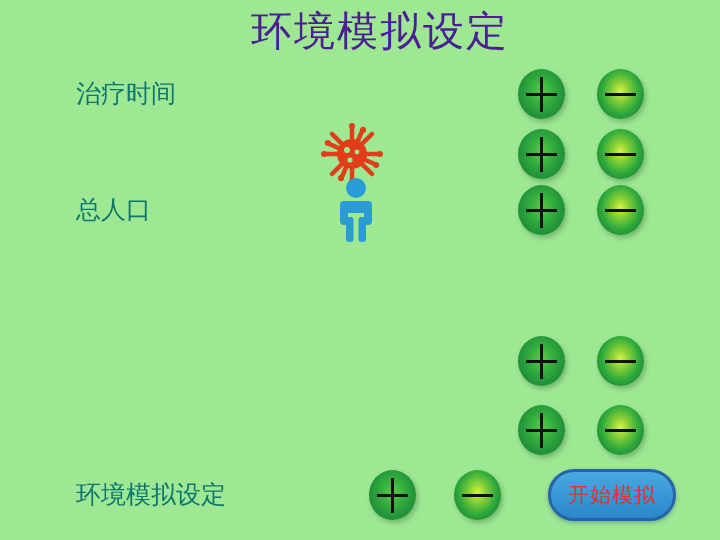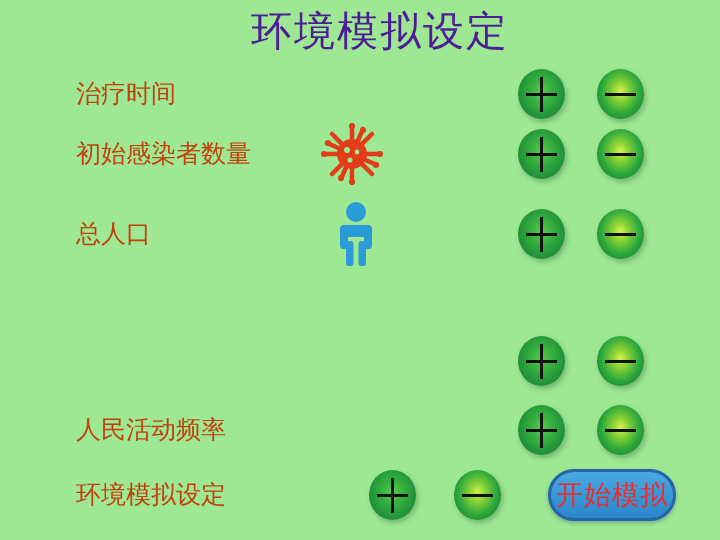--- a/index.html
+++ b/index.html
@@ -41,21 +41,21 @@
     position: absolute;
     left: 0;
     width: 720px;
     height: 60px;
   }
   .row-label {
     position: absolute;
     left: 76px;
     top: 50%;
     transform: translateY(-50%);
-    color: #c2410c;
+    color: #0f766e;
     font-size: 25px;
     line-height: 30px;
     white-space: nowrap;
   }
 
   
   .rbtn {
     position: absolute;
     width: 47px;
     height: 50px;
@@ -123,21 +123,21 @@
     background: linear-gradient(180deg, #4aa8e0 0%, #3a9ad8 45%, #2b87c9 100%);
     border: 3px solid #2763a8;
     box-sizing: border-box;
     display: flex;
     align-items: center;
     justify-content: center;
     box-shadow: 0 2px 4px rgba(30,70,110,0.35);
   }
   .start-button-label {
     color: #ef2b2b;
-    font-size: 27px;
+    font-size: 21px;
     line-height: 26px;
     white-space: nowrap;
     letter-spacing: 1px;
   }
 </style>
 </head>
 <body>
 
 <div id="app">
 
@@ -148,21 +148,20 @@
     <div class="rbtn plus col-plus">
       <div class="glyph-h"></div>
       <div class="glyph-v"></div>
     </div>
     <div class="rbtn col-minus">
       <div class="glyph-h"></div>
     </div>
   </div>
 
   <div class="row" style="top:124px">
-    <div class="row-label">初始感染者数量</div>
     <div class="icon-slot virus-icon">
       <svg viewBox="0 0 64 64" width="64" height="64" aria-hidden="true">
         <g fill="#e23d18">
           <circle cx="32" cy="32" r="15"></circle>
           <g stroke="#e23d18" stroke-width="4.5" stroke-linecap="round">
             <line x1="32" y1="17" x2="32" y2="4"></line>
             <line x1="32" y1="47" x2="32" y2="60"></line>
             <line x1="17" y1="32" x2="4" y2="32"></line>
             <line x1="47" y1="32" x2="60" y2="32"></line>
             <line x1="21.4" y1="21.4" x2="12" y2="12"></line>
@@ -192,21 +191,21 @@
     </div>
     <div class="rbtn plus col-plus">
       <div class="glyph-h"></div>
       <div class="glyph-v"></div>
     </div>
     <div class="rbtn col-minus">
       <div class="glyph-h"></div>
     </div>
   </div>
 
-  <div class="row" style="top:204px">
+  <div class="row" style="top:180px">
     <div class="row-label">总人口</div>
     <div class="icon-slot person-icon">
       <svg viewBox="0 0 52 66" width="52" height="66" aria-hidden="true">
         <g fill="#2b9bd8">
           <circle cx="26" cy="11" r="10"></circle>
           <path d="M14 24 h24 a4 4 0 0 1 4 4 v16 a4 4 0 0 1 -8 0 v-8 h-16 v8 a4 4 0 0 1 -8 0 v-16 a4 4 0 0 1 4 -4 z"></path>
           <rect x="16" y="40" width="7.5" height="25" rx="3"></rect>
           <rect x="28.5" y="40" width="7.5" height="25" rx="3"></rect>
         </g>
       </svg>
@@ -225,21 +224,20 @@
     <div class="rbtn plus col-plus">
       <div class="glyph-h"></div>
       <div class="glyph-v"></div>
     </div>
     <div class="rbtn col-minus">
       <div class="glyph-h"></div>
     </div>
   </div>
 
   <div class="row" style="top:400px">
-    <div class="row-label">人民活动频率</div>
     <div class="rbtn plus col-plus">
       <div class="glyph-h"></div>
       <div class="glyph-v"></div>
     </div>
     <div class="rbtn col-minus">
       <div class="glyph-h"></div>
     </div>
   </div>
 
   <div class="row" style="top:465px">

